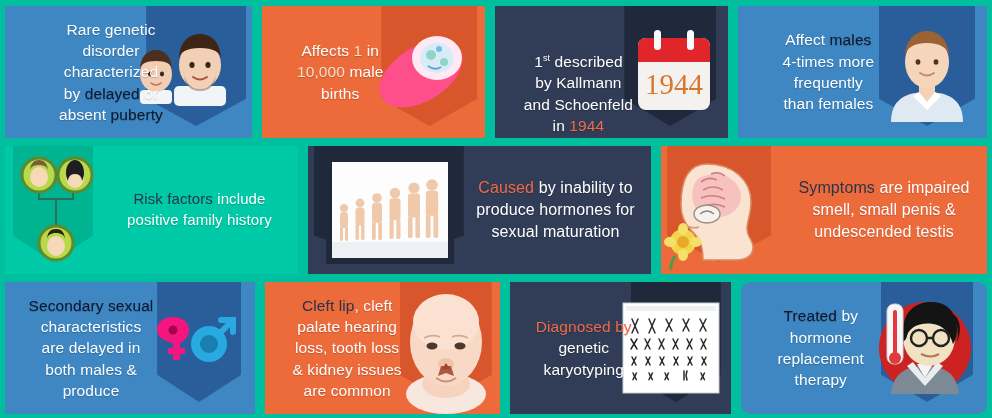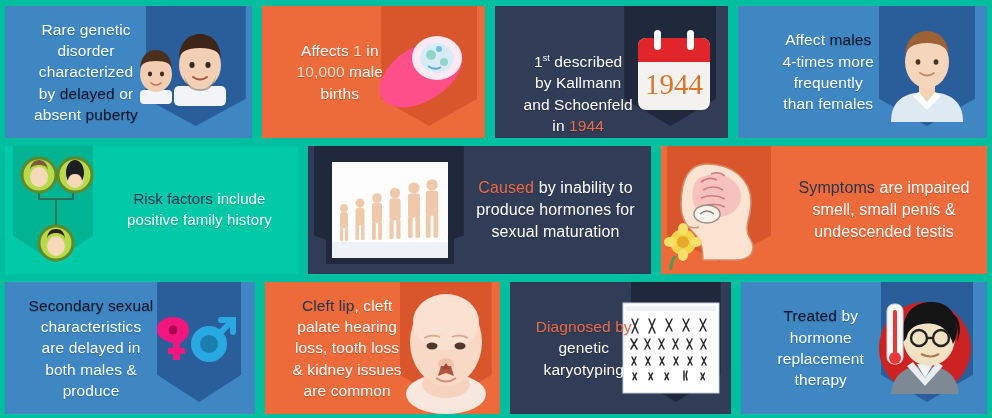--- a/index.html
+++ b/index.html
@@ -68,33 +68,33 @@
     letter-spacing: .1px;
     text-shadow: 0 1px 1px rgba(0,0,0,.22);
     padding: 0 6px;
   }
   .hl-gold   { color: #0f172a; }
   .hl-cream  { color: #f7e0c6; }
   .hl-orange { color: #f06a4a; }
   .hl-navy   { color: #26344d; text-shadow: none; }
 
   
-  .c-1 { width: 252px; }  .c-1 .txt { width: 150px; margin-left: 6px; }
+  .c-1 { width: 252px; padding-left: 25px; }  .c-1 .txt { width: 150px; margin-left: 6px; }
   .c-2 { width: 228px; }  .c-2 .txt { width: 128px; margin-left: 14px; }
   .c-3 { width: 238px; }  .c-3 .txt { width: 150px; margin-left: 8px; margin-top: 43px; }
   .c-4 { width: 254px; }  .c-4 .txt { width: 156px; margin-left: 12px; }
 
   .c-5 { width: 302px; }  .c-5 .txt { width: 200px; margin-left: 96px; }
   .c-6 { width: 354px; }  .c-6 .txt { width: 198px; margin-left: 152px; }
   .c-7 { width: 336px; }  .c-7 .txt { width: 212px; margin-left: 120px; }
 
   .c-8  { width: 258px; } .c-8 .txt  { width: 160px; margin-left: 6px; }
   .c-9  { width: 242px; } .c-9 .txt  { width: 148px; margin-left: 8px; }
   .c-10 { width: 228px; } .c-10 .txt { width: 128px; margin-left: 10px; }
-  .c-11 { width: 254px; } .c-11 .txt { width: 140px; margin-left: 10px; }
+  .c-11 { width: 254px; border-radius: 9px; } .c-11 .txt { width: 140px; margin-left: 10px; }
 
   .c-1 .ribbon  { width: 100px; right: 6px; }
   .c-2 .ribbon  { width: 96px;  right: 8px; }
   .c-3 .ribbon  { width: 92px;  right: 12px; }
   .c-4 .ribbon  { width: 96px;  right: 12px; }
   .c-5 .ribbon  { width: 80px;  left: 8px; }
   .c-6 .ribbon  { width: 150px; left: 6px; }
   .c-7 .ribbon  { width: 104px; left: 6px; }
   .c-8 .ribbon  { width: 84px;  right: 14px; }
   .c-9 .ribbon  { width: 92px;  right: 8px; }

